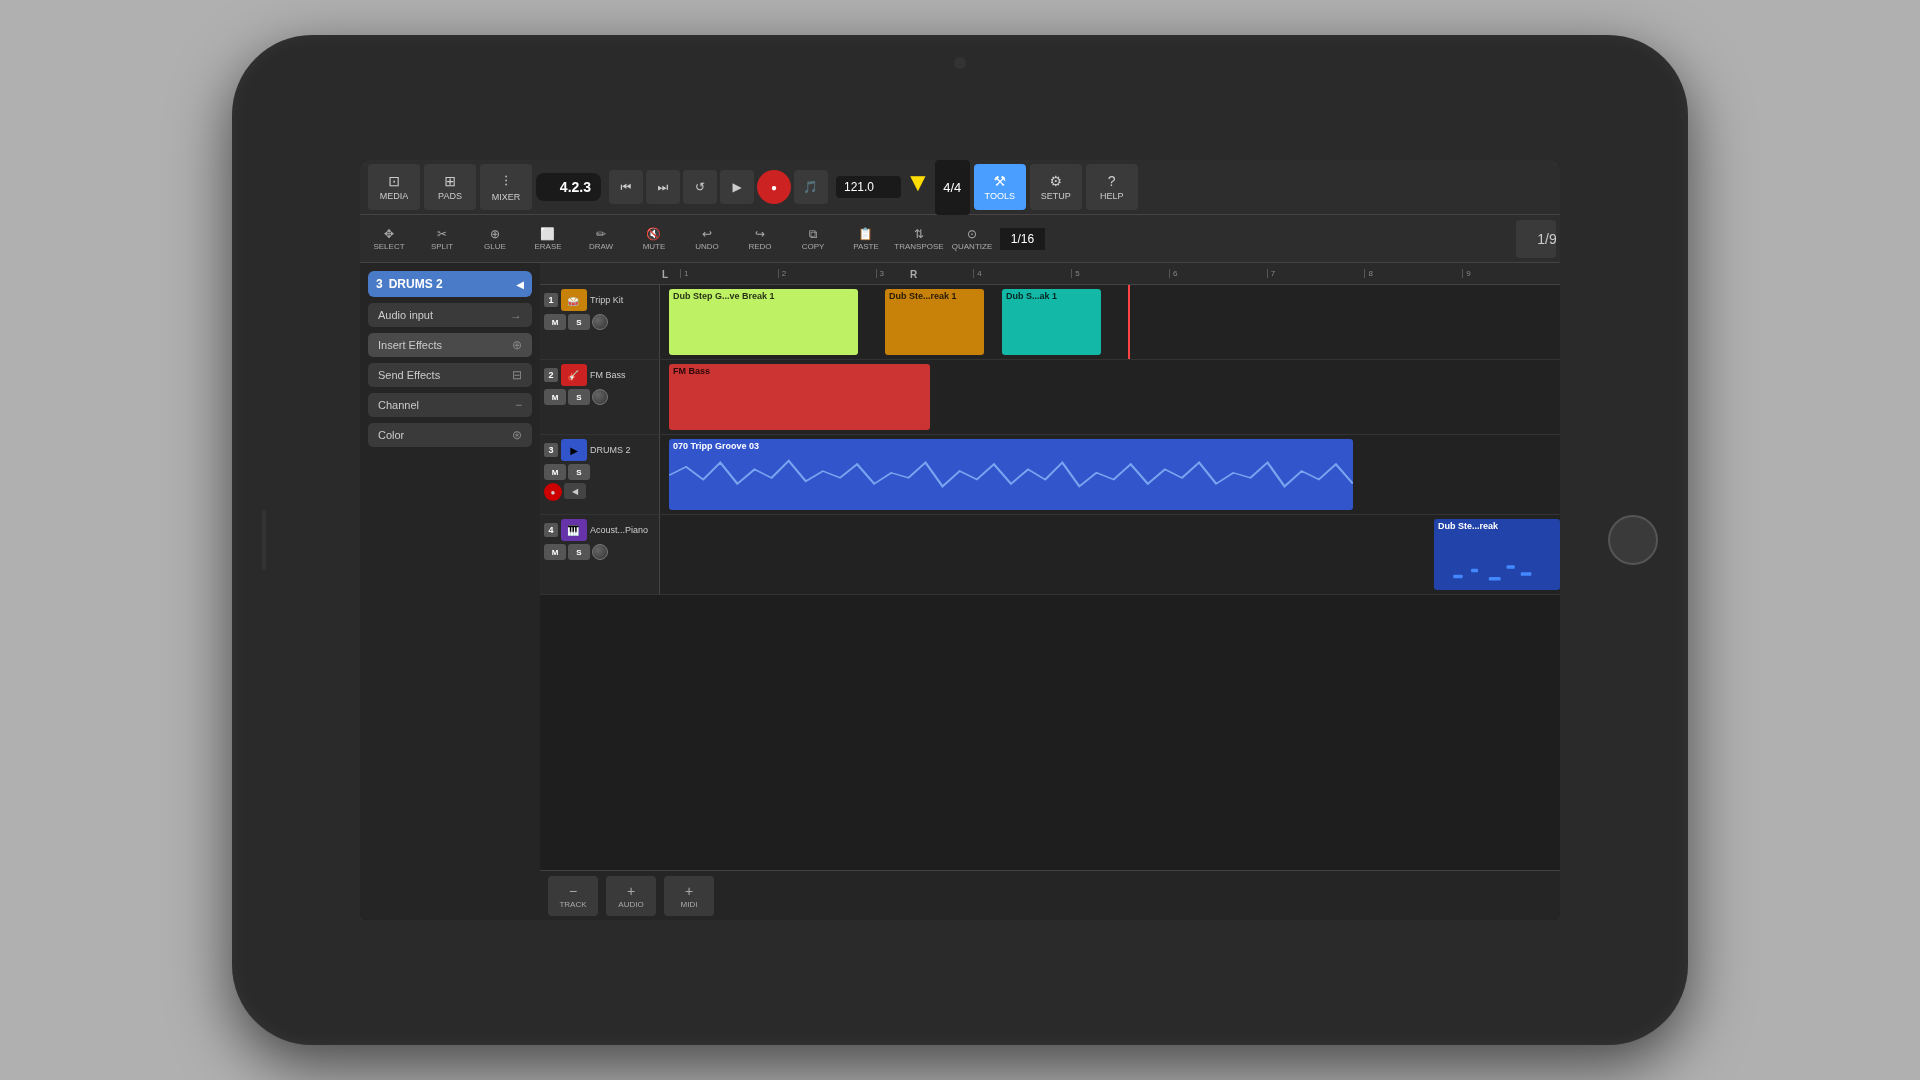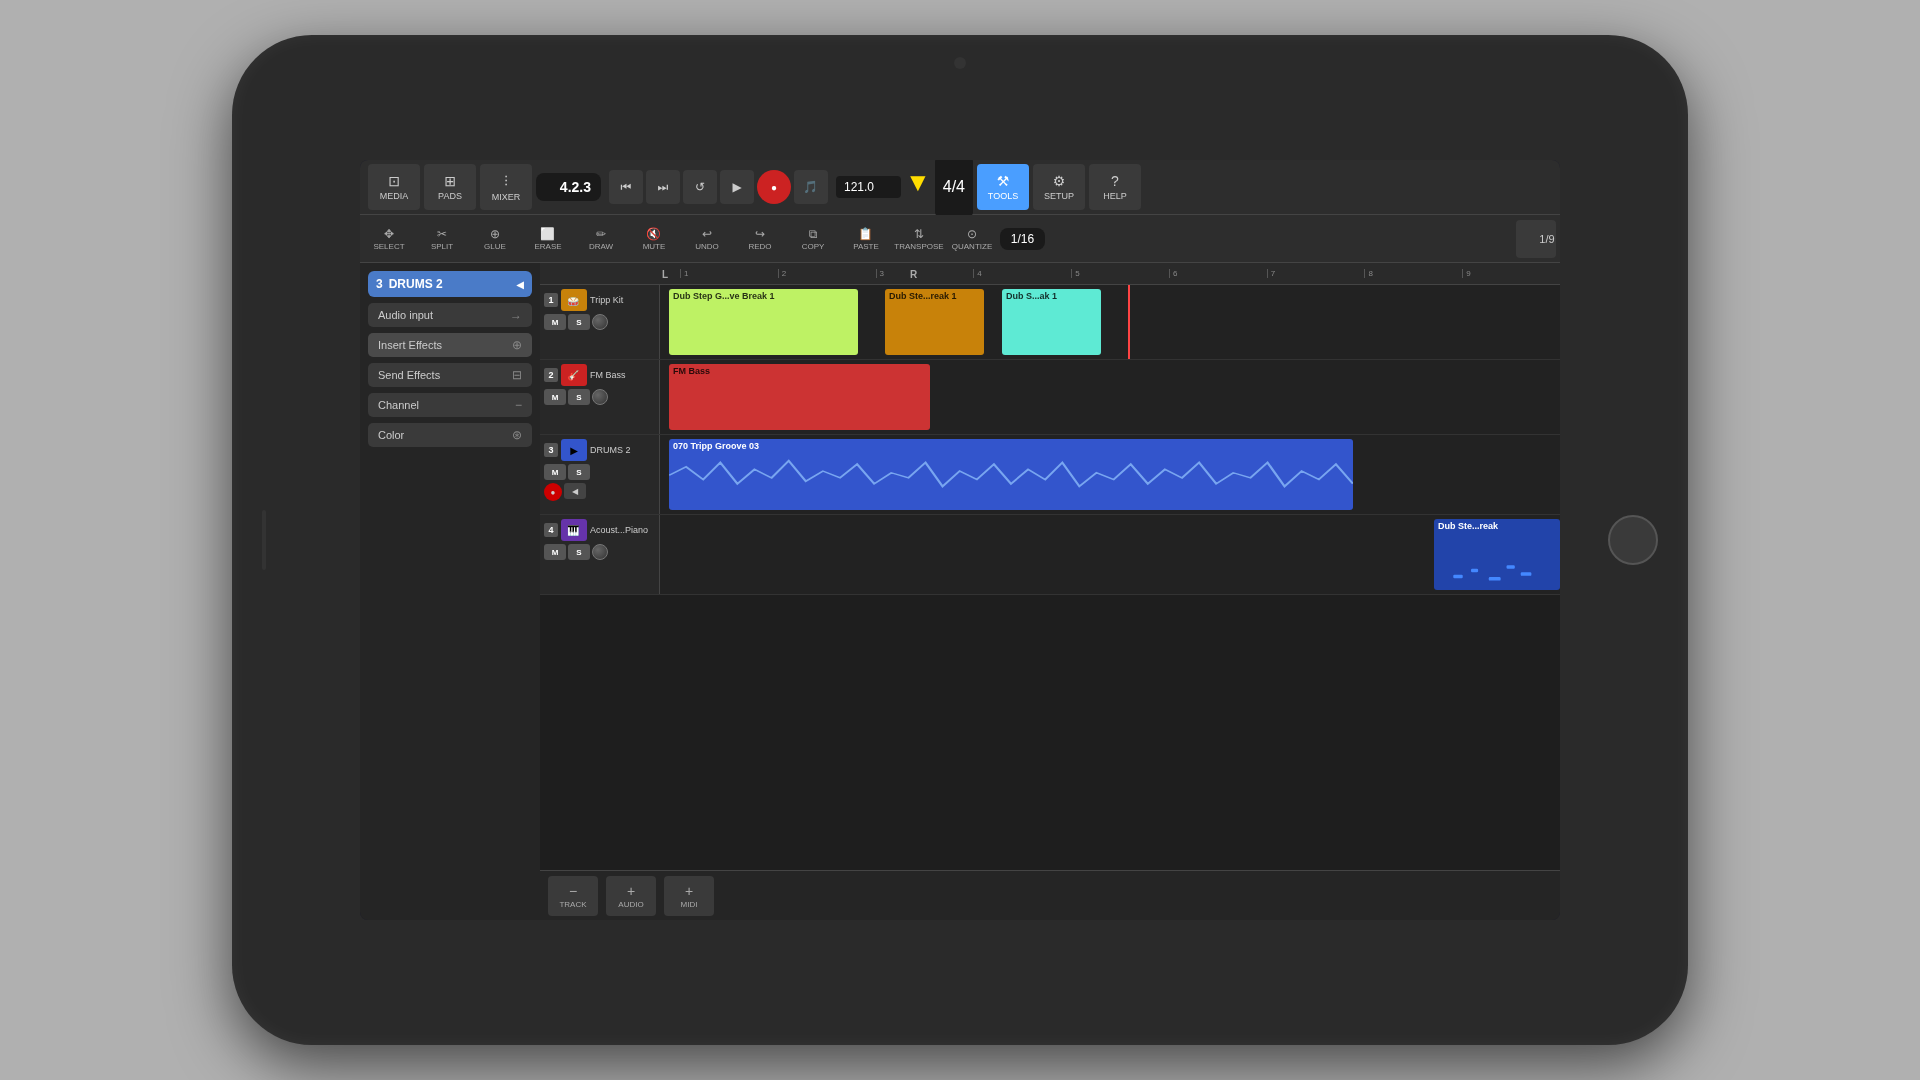--- a/index.html
+++ b/index.html
@@ -143,21 +143,21 @@
       background: #1a1a1a;
       color: #fff;
       font-size: 12px;
       padding: 4px 8px;
       border-radius: 4px;
       min-width: 65px;
     }
     .time-sig {
       background: #1a1a1a;
       color: #fff;
-      font-size: 16px;
+      font-size: 13px;
       padding: 20px 8px;
       border-radius: 4px;
       min-width: 35px;
       text-align: center;
     }
     .spacer { flex: 1; }
 
     
     .toolbar-second {
       height: 48px;
@@ -181,21 +181,21 @@
       font-size: 8px;
       gap: 1px;
       cursor: pointer;
     }
     .tool-btn .icon { font-size: 12px; }
     .quantize-display {
       background: #1a1a1a;
       color: #fff;
       font-size: 12px;
       padding: 4px 8px;
-      border-radius: 8px;
+      border-radius: 0;
       min-width: 45px;
       text-align: center;
     }
     .grid-btn {
       width: 40px;
       height: 38px;
       background: #3a3a3a;
       border-radius: 4px;
       display: flex;
       align-items: center;
@@ -574,21 +574,21 @@
         <span class="icon">⇅</span>
         <span>TRANSPOSE</span>
       </div>
       <div class="tool-btn">
         <span class="icon">⊙</span>
         <span>QUANTIZE</span>
       </div>
       <div class="quantize-display">1/16</div>
       <div class="spacer"></div>
       <div class="grid-btn">
-        <span style="font-size:11px;color:#ccc;margin-left:22px;">1/9</span>
+        <span style="font-size:14px;color:#ccc;margin-left:22px;">1/9</span>
       </div>
     </div>
 
     <div class="main-area">
 
       <div class="left-panel">
         <div class="track-header-selected">
           <span class="track-number">3</span>
           <span class="track-name-label">DRUMS 2</span>
           <span class="fold-btn">◀</span>
@@ -653,21 +653,21 @@
             <div class="track-clips" style="background:#222;">
 
               <div class="clip" style="left:1%;width:21%;background:#bef264;">
                 <span class="clip-label">Dub Step G...ve Break 1</span>
               </div>
 
               <div class="clip" style="left:25%;width:11%;background:#c8820a;">
                 <span class="clip-label">Dub Ste...reak 1</span>
               </div>
 
-              <div class="clip" style="left:38%;width:11%;background:#5eead4;">
+              <div class="clip" style="left:38%;width:11%;background:#14b8a6;">
                 <span class="clip-label">Dub S...ak 1</span>
               </div>
 
               <div class="playhead" style="left:52%;"></div>
             </div>
           </div>
 
           <div class="track-row track-fmbass">
             <div class="track-controls">
               <div class="track-top-row">

